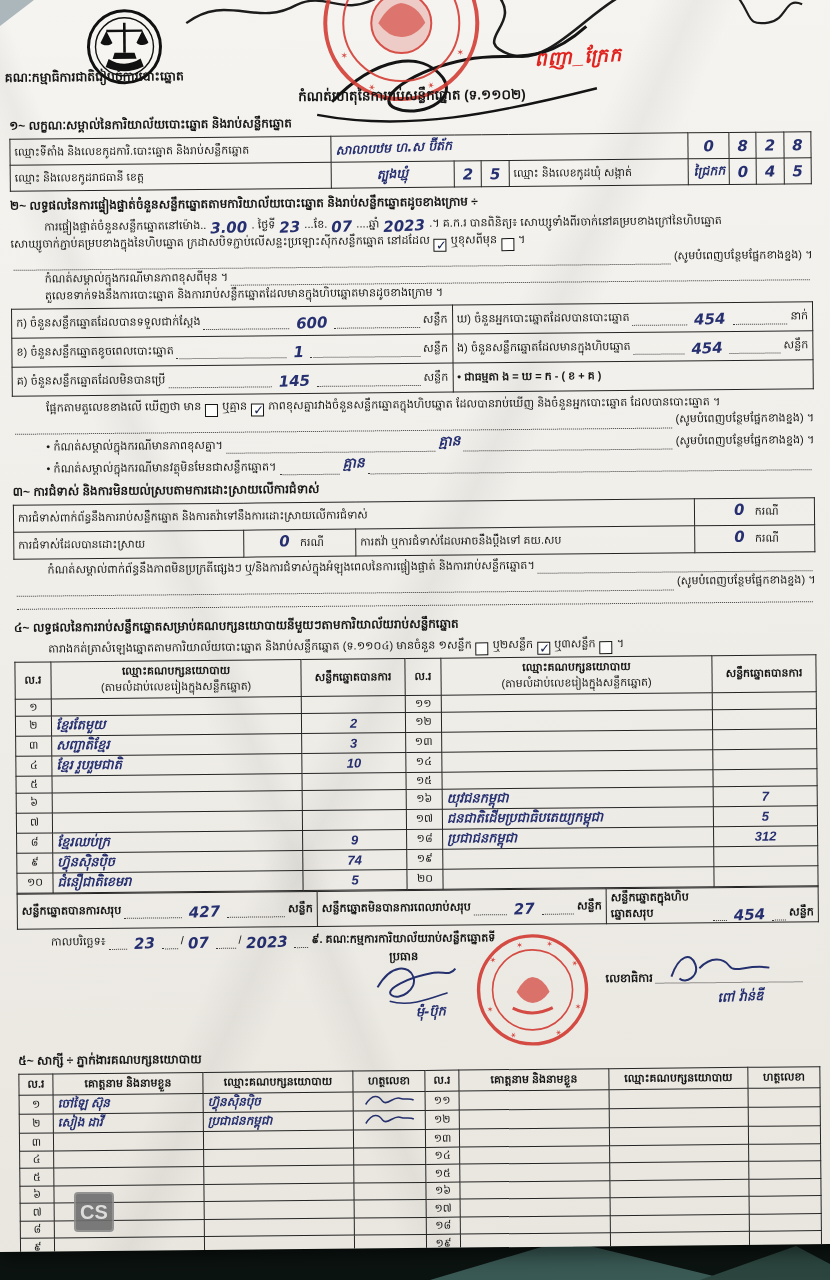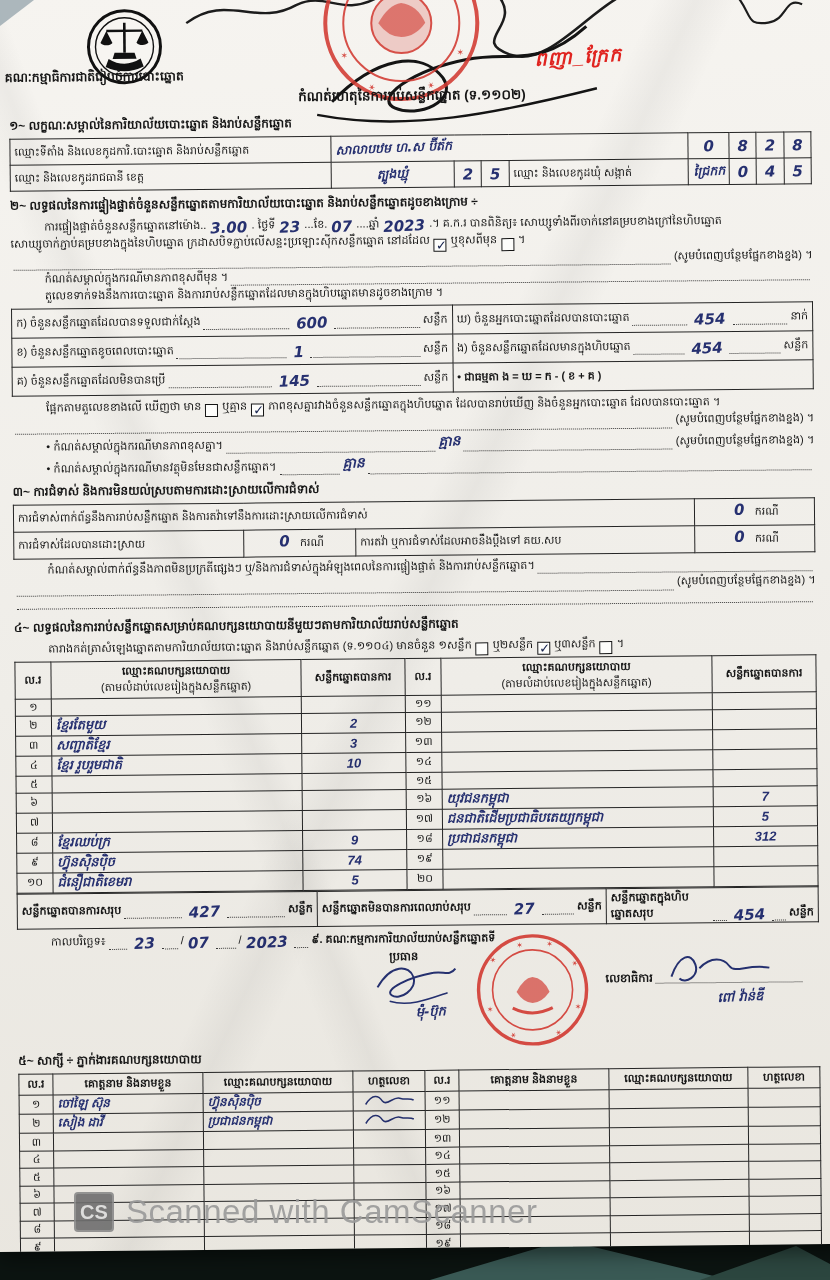--- a/index.html
+++ b/index.html
@@ -81,21 +81,21 @@
   
   .signoff { position:relative; height:96px; }
   .stamp-mid { position:absolute; left:455px; top:-16px; width:120px; height:120px; opacity:.9; }
   .sig-svg { position:absolute; pointer-events:none; }
 
   
   .s5-table th { font-size:11px; padding:2px; }
   .s5-table td { height:17.5px; padding:0 4px; }
   .s5-table .hwc { color:#263070; font-weight:700; font-style:italic; font-size:12px; }
   .camscanner { position:absolute; left:52px; top:1192px; z-index:5; display:flex;
-    align-items:center; gap:12px; opacity:.9;padding-left:22px; }
+    gap:20px; opacity:.9;padding-left:22px; }
   .cs-icon { width:40px; height:40px; background:#6e6e6e; color:#dcdcdc; display:flex;
     align-items:center; justify-content:center; font-weight:700; font-size:20px;
     border-radius:4px; border:2px solid #8a8a8a;}
   .cs-text { color:#9a9a9a; font-size:33px; letter-spacing:.5px; }
 </style>
 </head>
 <body>
 
 <div class="corner-tl"></div>
 
@@ -635,17 +635,16 @@
             <td class="c"></td>
           </tr>
         </tbody>
     </table>
 
   </div>
 </div>
 
 <div class="camscanner">
   <div class="cs-icon">CS</div>
-  <div class="cs-text">Scanned with CamScanner</div>
 </div>
 
 <div class="bg-tri1"></div>
 <div class="bg-tri2"></div>
 
 </body></html>

